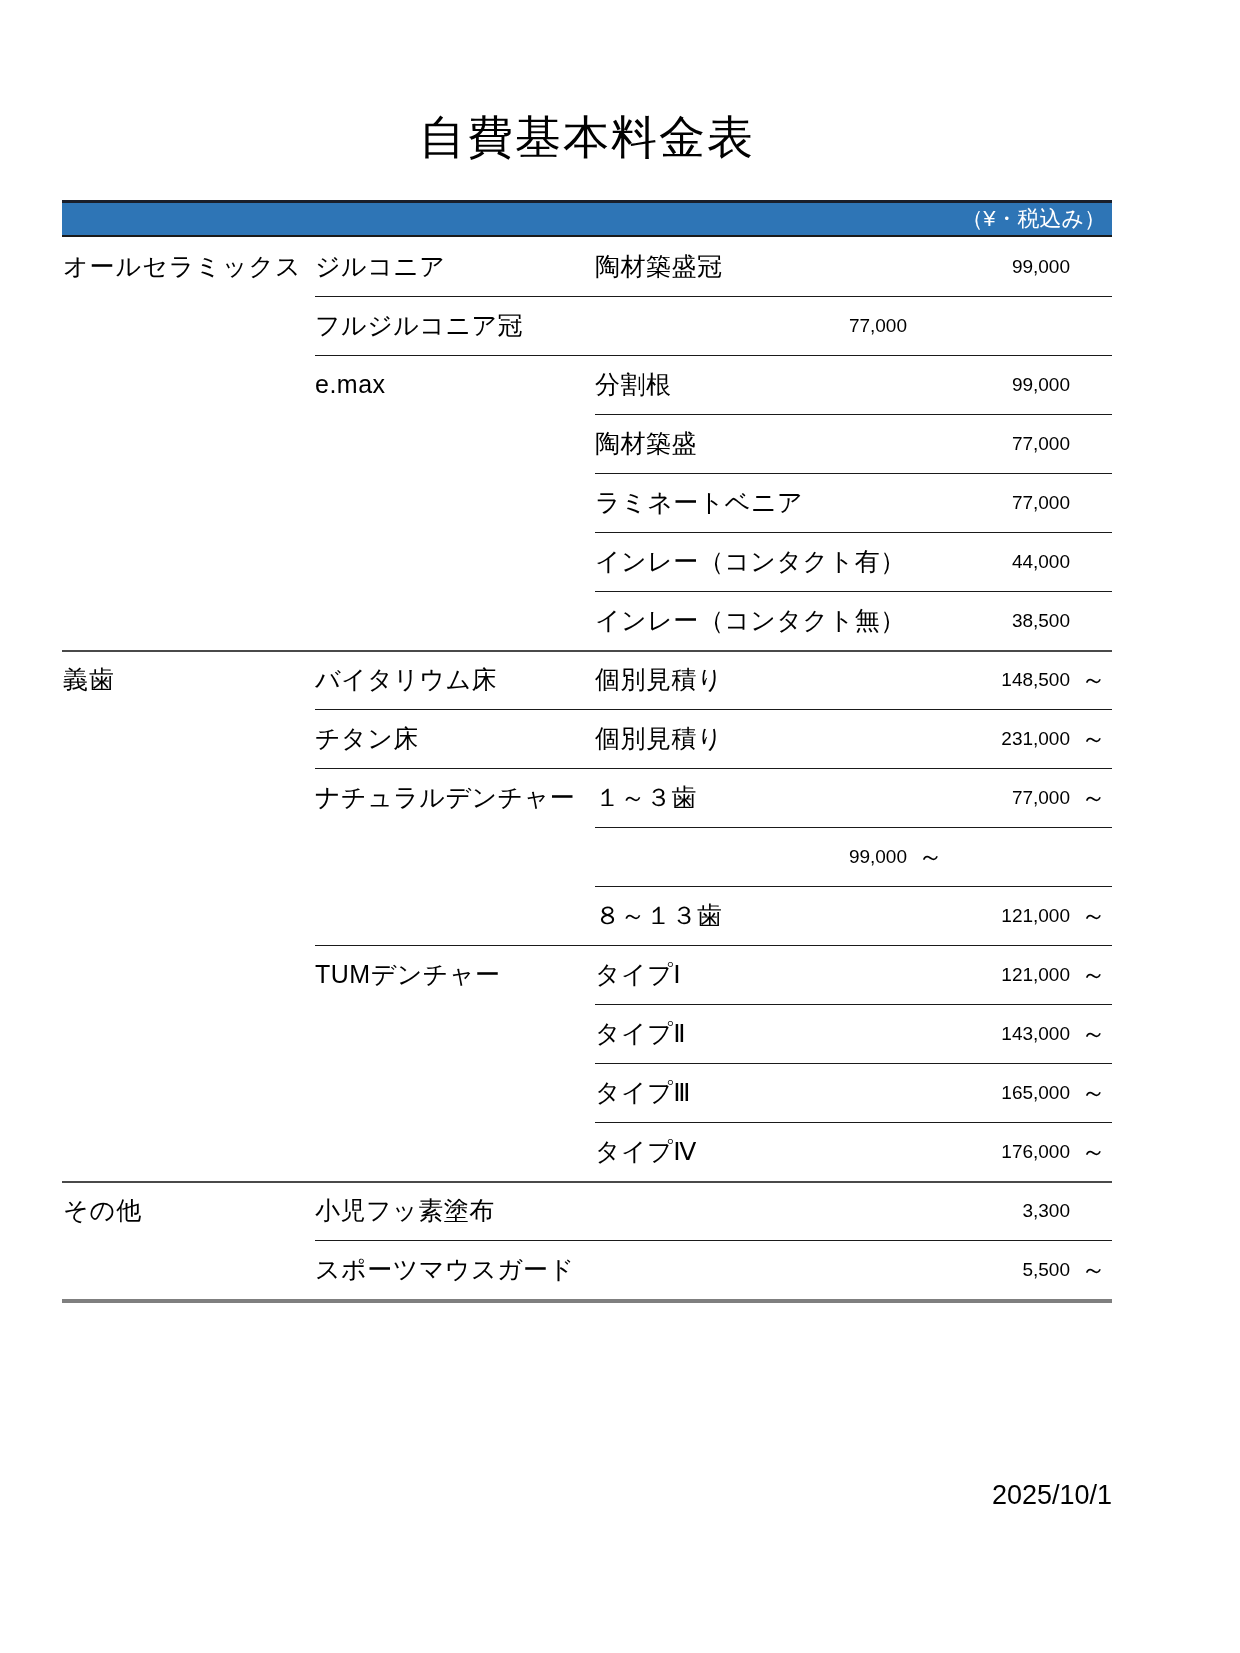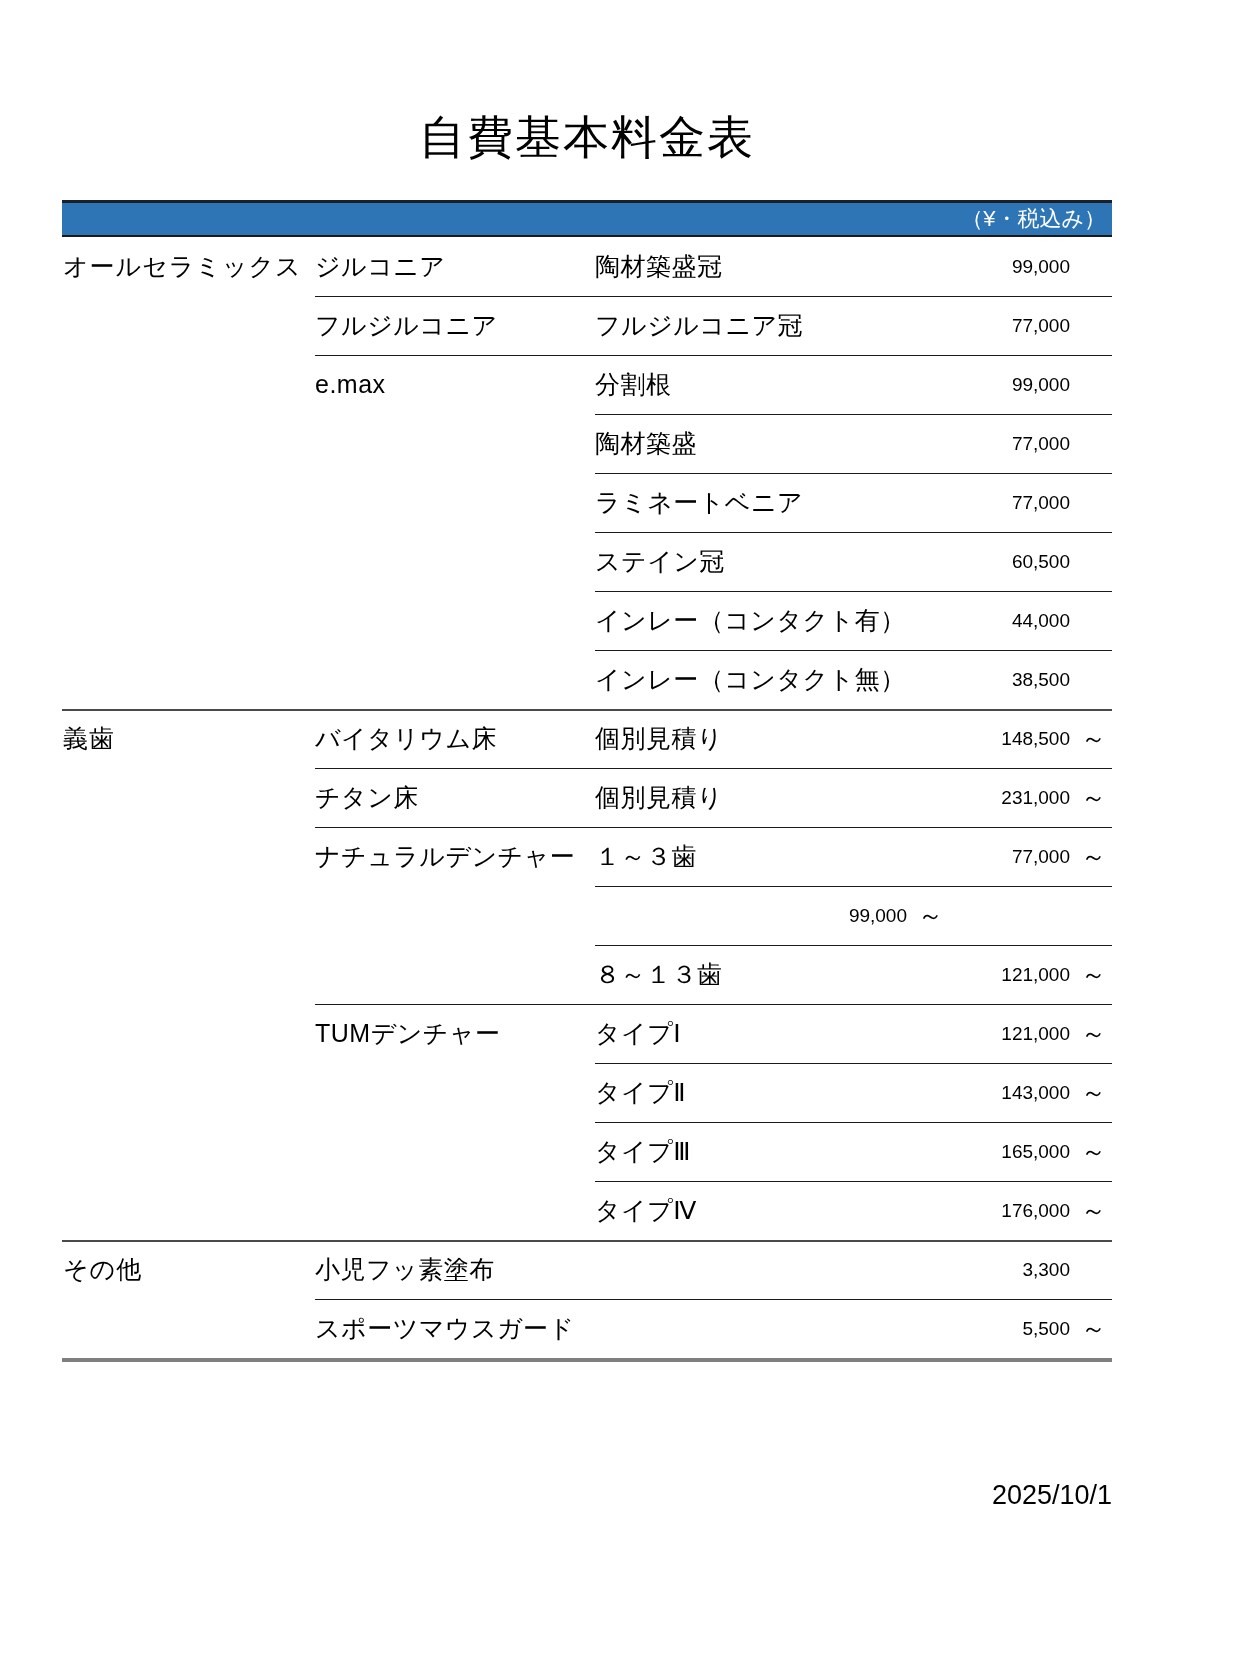--- a/index.html
+++ b/index.html
@@ -65,21 +65,20 @@
         <div class="row">
           <div class="cell category">オールセラミックス</div>
           <div class="cell material">ジルコニア</div>
           <div class="cell item">陶材築盛冠</div>
           <div class="cell price">99,000</div>
           <div class="cell tilde"></div>
         </div>
         <div class="row">
           <div class="line c2"></div>
           <div class="cell category"></div>
-          <div class="cell material">フルジルコニア</div>
           <div class="cell item">フルジルコニア冠</div>
           <div class="cell price">77,000</div>
           <div class="cell tilde"></div>
         </div>
         <div class="row">
           <div class="line c2"></div>
           <div class="cell category"></div>
           <div class="cell material">e.max</div>
           <div class="cell item">分割根</div>
           <div class="cell price">99,000</div>
@@ -92,28 +91,20 @@
           <div class="cell item">陶材築盛</div>
           <div class="cell price">77,000</div>
           <div class="cell tilde"></div>
         </div>
         <div class="row">
           <div class="line c3"></div>
           <div class="cell category"></div>
           <div class="cell material"></div>
           <div class="cell item">ラミネートベニア</div>
           <div class="cell price">77,000</div>
-          <div class="cell tilde"></div>
-        </div>
-        <div class="row">
-          <div class="line c3"></div>
-          <div class="cell category"></div>
-          <div class="cell material"></div>
-          <div class="cell item">ステイン冠</div>
-          <div class="cell price">60,500</div>
           <div class="cell tilde"></div>
         </div>
         <div class="row">
           <div class="line c3"></div>
           <div class="cell category"></div>
           <div class="cell material"></div>
           <div class="cell item">インレー（コンタクト有）</div>
           <div class="cell price">44,000</div>
           <div class="cell tilde"></div>
         </div>

